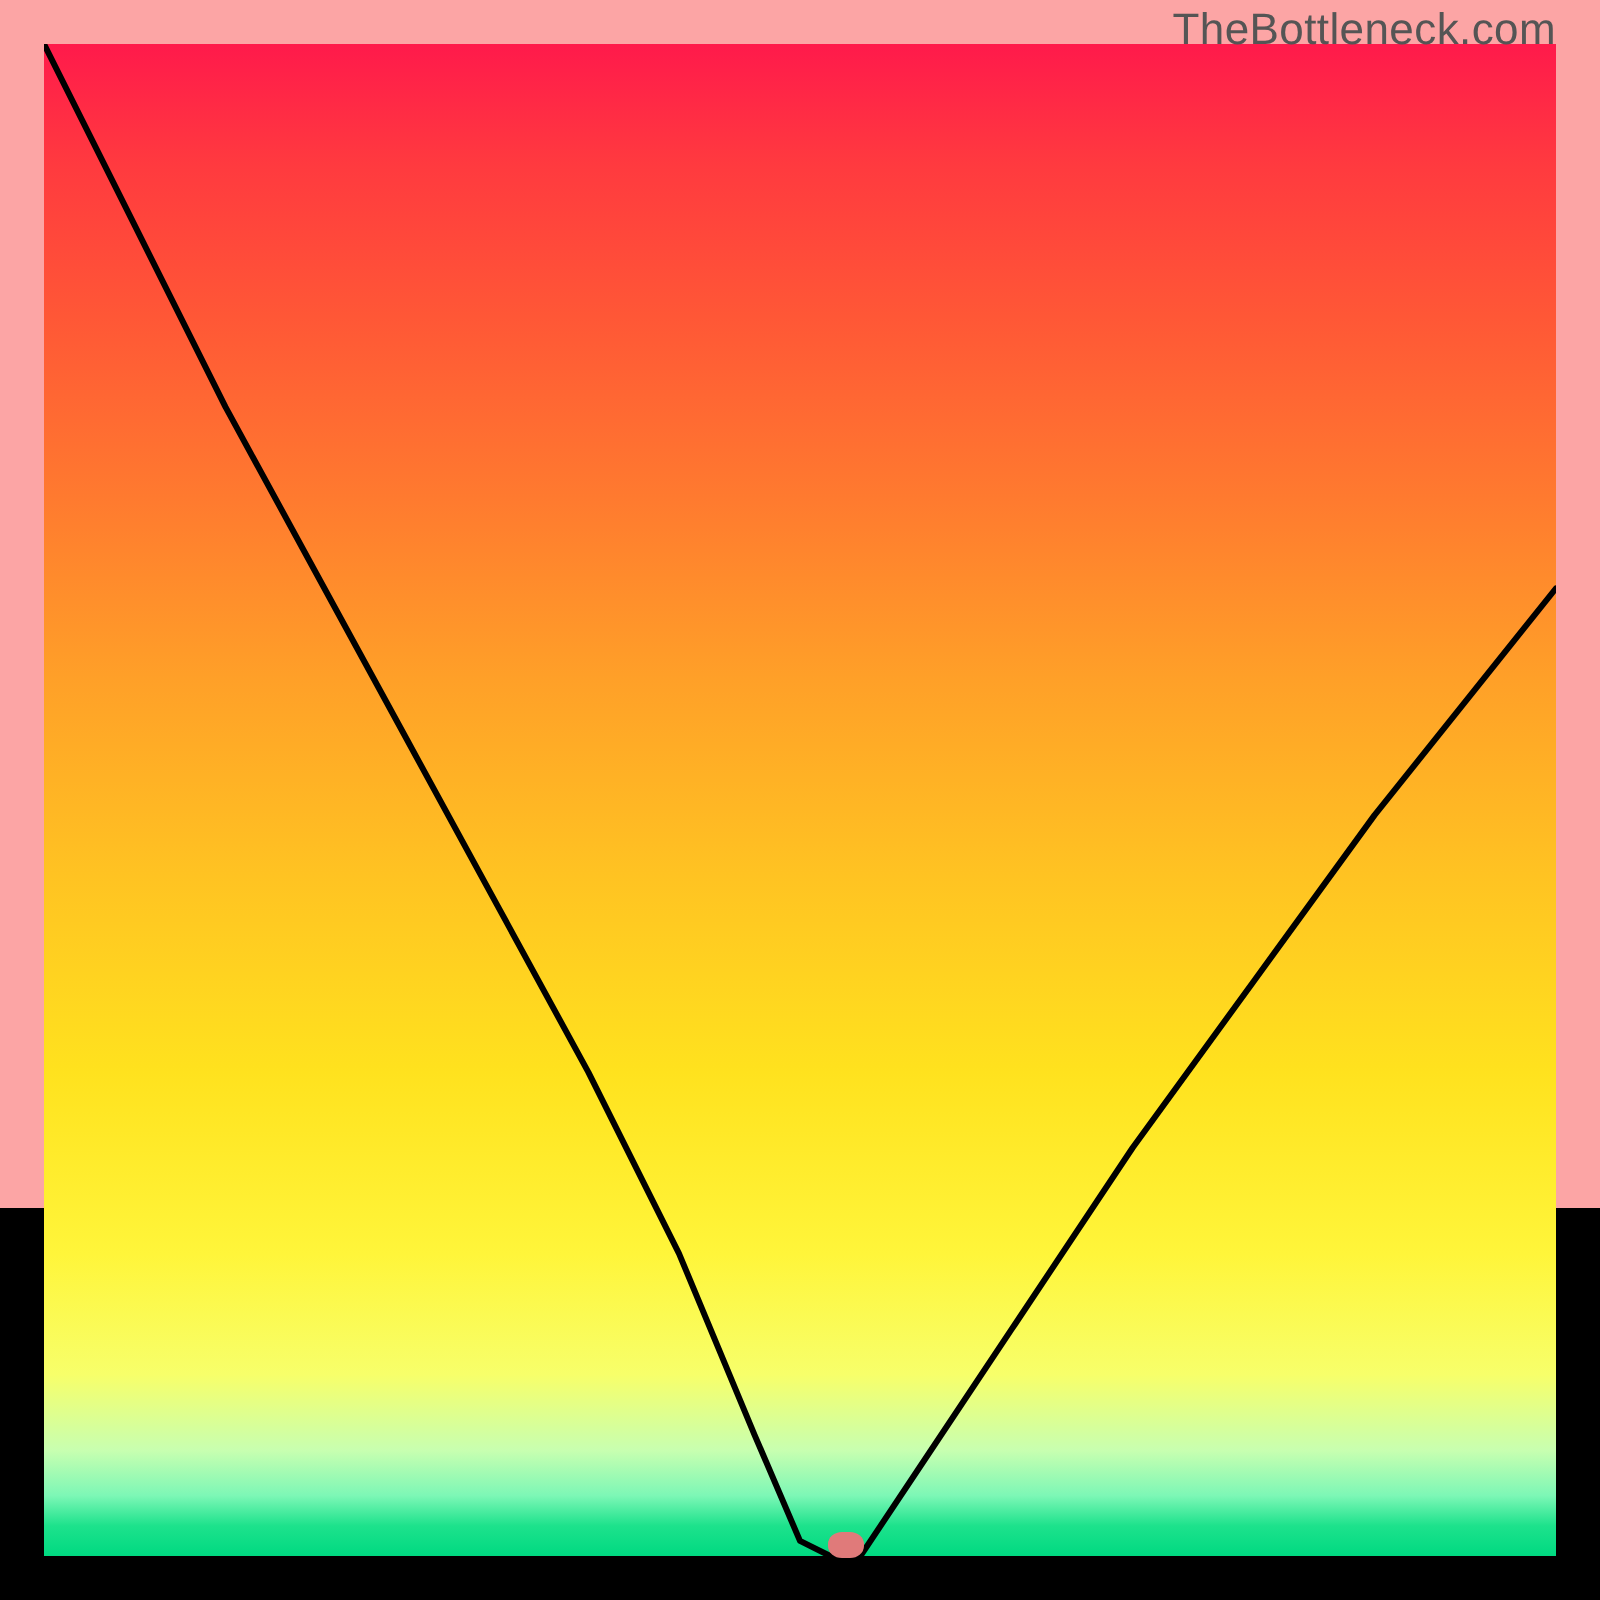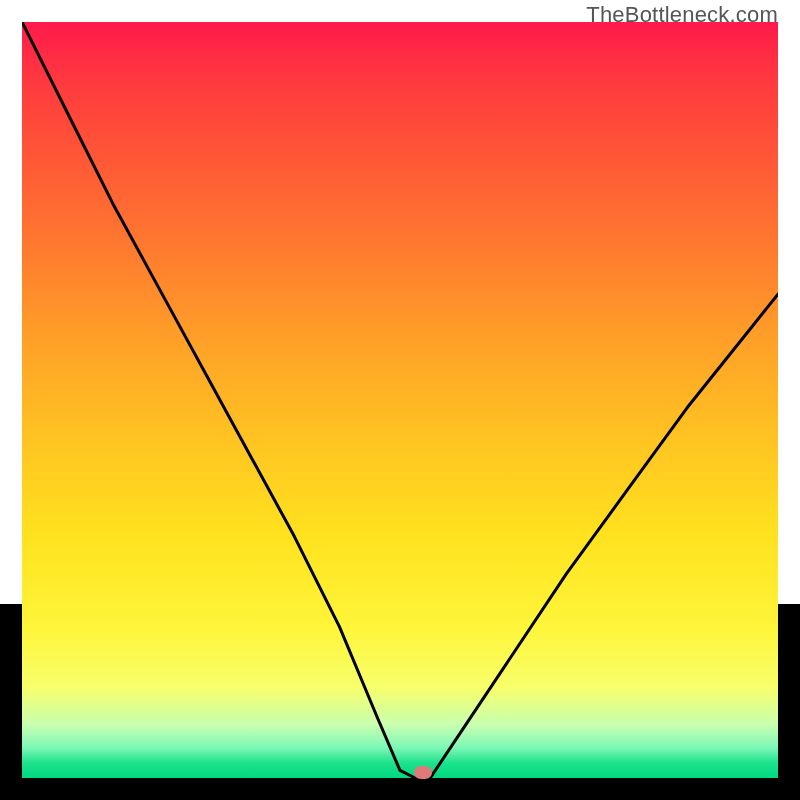--- a/index.html
+++ b/index.html
@@ -8,21 +8,21 @@
     background: #000;
     width: 800px;
     height: 800px;
     overflow: hidden;
     font-family: Arial, Helvetica, sans-serif;
   }
   .frame {
     position: relative;
     width: 800px;
     height: 604px;
-    background: #ffffff;
+    background: #fca5a5;
   }
   .watermark {
     position: absolute;
     top: 2px;
     right: 22px;
     color: #555;
     font-size: 22px;
     font-weight: 500;
     letter-spacing: 0.2px;
     z-index: 5;

